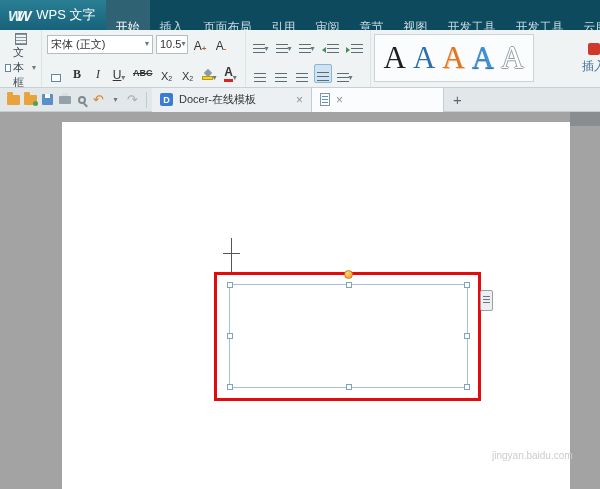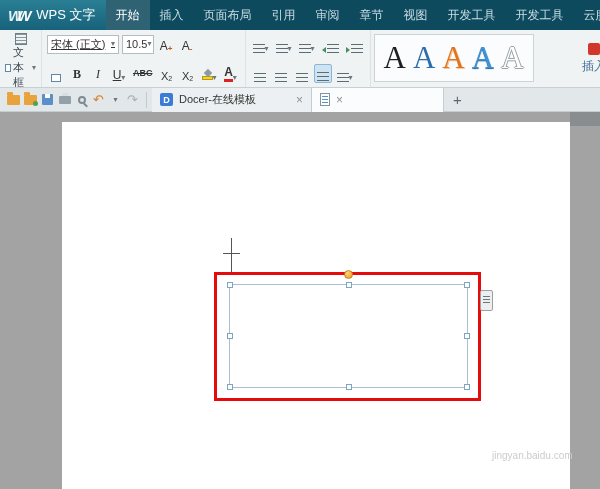--- a/index.html
+++ b/index.html
@@ -7,35 +7,35 @@
   body { font-family:"Liberation Sans", sans-serif; background:#a3a3a3; }
   .app { width:600px; height:489px; display:flex; flex-direction:column; }
 
   
   .titlebar { height:30px; background:#0d4a5e; display:flex; align-items:stretch; flex:0 0 auto; }
   .logo { background:linear-gradient(#2a7f95,#17627a); color:#fff; display:flex; align-items:center; padding:0 10px 0 8px; gap:2px; cursor:default; }
   .wlogo { font-weight:bold; font-style:italic; font-size:15px; color:#dff0f4; letter-spacing:-3px; }
   .w2 { margin-left:-4px; color:#ffffff; }
   .appname { font-weight:normal; font-size:13px; margin-left:6px; white-space:nowrap; }
   .menu-tabs { display:flex; align-items:stretch; flex:1; overflow:hidden; }
-  .menu-tab { color:#c9dde4; font-size:12px; line-height:30px; padding:0 10px; white-space:nowrap; cursor:pointer; }
+  .menu-tab { color:#c9dde4; font-size:12px; line-height:30px; padding:12px 10px; white-space:nowrap; cursor:pointer; }
   .menu-tab.active { background:rgba(255,255,255,0.14); color:#ffffff; }
 
   
   .ribbon { height:58px; background:#f0f3f4; border-bottom:1px solid #c9d0d4; display:flex; align-items:stretch; overflow:hidden; flex:0 0 auto; }
   .grp { border-right:1px solid #dde2e5; padding:3px 5px; display:flex; flex-direction:column; justify-content:space-between; }
   .grp-left { width:42px; align-items:center; }
   .mini-icon-btn { width:20px; height:18px; display:flex; align-items:center; justify-content:center; cursor:pointer; }
   .tdir-icon { width:12px; height:12px; border:1px solid #6f7d85; background:
       repeating-linear-gradient(to bottom,#8a979e 0 1px, transparent 1px 3px); }
   .textbox-btn { display:flex; align-items:center; gap:2px; font-size:11px; color:#3c4850; cursor:pointer; }
   .tb-icon { width:10px; height:8px; border:1px solid #5f87a8; background:#fff; }
   .row { display:flex; align-items:center; gap:3px; height:22px; }
   .select { background:#fff; border:1px solid #b4bdc2; height:19px; display:flex; align-items:center; justify-content:space-between; font-size:11px; color:#333; padding:0 3px; cursor:pointer; }
-  .sel-font { width:72px;text-decoration:underline; }
+  .sel-font { width:106px; }
   .sel-size { width:32px; }
   .caret { font-size:8px; color:#6b777e; line-height:1; }
   .fmt { min-width:18px; height:19px; display:flex; align-items:flex-end; justify-content:center; font-size:12px; color:#333; padding:1px 2px; cursor:pointer; border-radius:2px; }
   .b { font-weight:bold; font-family:"Liberation Serif",serif; }
   .i { font-style:italic; font-family:"Liberation Serif",serif; }
   .u { text-decoration:underline; }
   .strike { text-decoration:line-through; font-size:9px; align-items:center;font-weight:bold; }
   .scr { font-size:11px; }
   .scr sup,.scr sub { font-size:7px; }
   .mark { font-size:8px; color:#c05a1f; font-weight:bold; }

